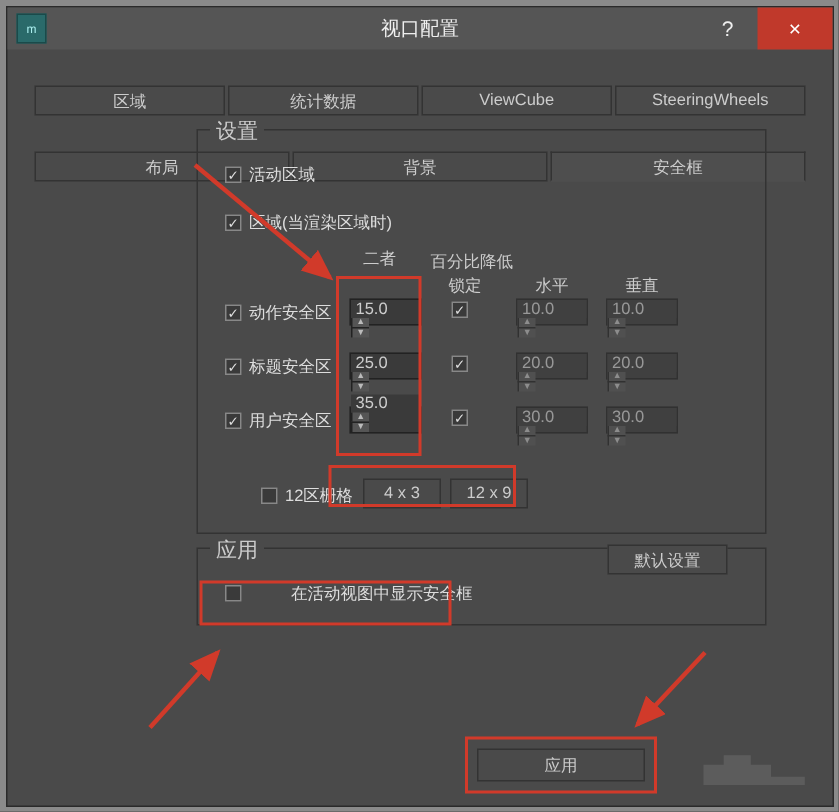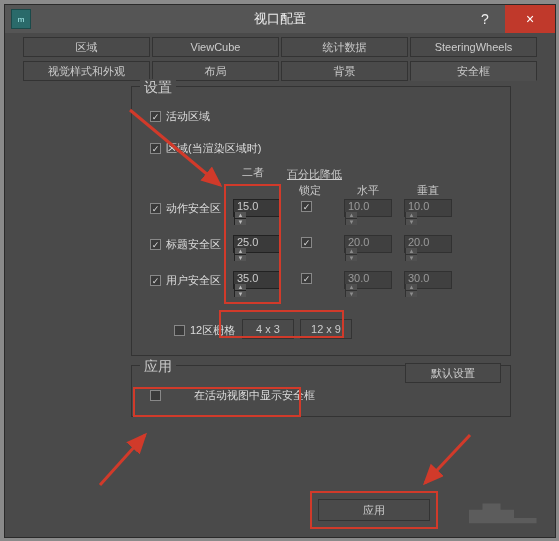--- a/index.html
+++ b/index.html
@@ -58,20 +58,21 @@
 }
 .titlebar-btn.close {
   background: #c0392b;
   color: #fff;
   width: 50px;
 }
 .tabs-row {
   display: flex;
   padding: 4px 18px 0 18px;
   gap: 2px;
+  margin-top: 20px;
 }
 .tab {
   flex: 1;
   height: 20px;
   border: 1px solid #333;
   display: flex;
   align-items: center;
   justify-content: center;
   background: #4a4a4a;
   font-size: 11px;
@@ -189,46 +190,45 @@
     <div class="titlebar-icon">m</div>
     <div class="titlebar-title">视口配置</div>
     <div class="titlebar-buttons">
       <div class="titlebar-btn">?</div>
       <div class="titlebar-btn close">×</div>
     </div>
   </div>
 
   <div class="tabs-row">
     <div class="tab">区域</div>
+    <div class="tab">统计数据</div>
     <div class="tab">ViewCube</div>
-    <div class="tab">统计数据</div>
     <div class="tab">SteeringWheels</div>
   </div>
   <div class="tabs-row">
-    <div class="tab">视觉样式和外观</div>
     <div class="tab">布局</div>
     <div class="tab">背景</div>
     <div class="tab active">安全框</div>
   </div>
 
   <div class="content">
 
     <div class="groupbox" style="left:108px; top:5px; width:380px; height:270px;">
       <div class="groupbox-label">设置</div>
 
       <div class="check" style="left:18px; top:22px;">
         <span class="checkbox">✓</span>
         <span>活动区域</span>
       </div>
       <div class="check" style="left:18px; top:54px;">
         <span class="checkbox">✓</span>
         <span>区域(当渲染区域时)</span>
       </div>
 
-      <div class="col-header" style="left:155px; top:80px;text-decoration:underline;">百分比降低</div>
+      <div class="col-header" style="left:155px; top:80px;">百分比降低</div>
       <div class="col-header" style="left:110px; top:78px;">二者</div>
       <div class="col-header" style="left:167px; top:96px;">锁定</div>
       <div class="col-header" style="left:225px; top:96px;">水平</div>
       <div class="col-header" style="left:285px; top:96px;">垂直</div>
 
       <div class="check" style="left:18px; top:114px;">
         <span class="checkbox">✓</span>
         <span>动作安全区</span>
       </div>
       <div class="spinner" style="left:101px; top:112px;">
@@ -282,21 +282,21 @@
         <div class="spinner-btns">
             <div class="spinner-btn">▲</div>
             <div class="spinner-btn">▼</div>
           </div>
       </div>
 
       <div class="check" style="left:18px; top:186px;">
         <span class="checkbox">✓</span>
         <span>用户安全区</span>
       </div>
-      <div class="spinner" style="left:101px; top:184px;">
+      <div class="spinner" style="left:101px; top:184px;justify-content:flex-end;">
         <input class="spinner-input" value="35.0" style="">
         <div class="spinner-btns">
             <div class="spinner-btn">▲</div>
             <div class="spinner-btn">▼</div>
           </div>
       </div>
       <div class="check" style="left:169px; top:186px;">
           <span class="checkbox">✓</span>
         </div>
       <div class="spinner" style="left:212px; top:184px; opacity:0.6;">
@@ -321,21 +321,21 @@
       <div class="btn" style="left:110px; top:232px; width:52px; height:20px;">4 x 3</div>
       <div class="btn" style="left:168px; top:232px; width:52px; height:20px;">12 x 9</div>
     </div>
 
     <div class="groupbox" style="left:108px; top:284px; width:380px; height:52px;">
       <div class="groupbox-label">应用</div>
       <div class="check" style="left:18px; top:22px;gap:33px;">
         <span class="checkbox"></span>
         <span>在活动视图中显示安全框</span>
       </div>
-      <div class="btn" style="left:273px; top:-3px; width:96px; height:20px;">默认设置</div>
+      <div class="btn" style="left:273px; top:-3px; width:80px; height:20px;">默认设置</div>
     </div>
   </div>
 
   <div class="btn" style="left:313px; top:494px; width:112px; height:22px;">应用</div>
 
   <div class="red-box" style="left:219px; top:179px; width:57px; height:120px;"></div>
   <div class="red-box" style="left:214px; top:305px; width:125px; height:28px;"></div>
   <div class="red-box" style="left:128px; top:382px; width:168px; height:30px;"></div>
   <div class="red-box" style="left:305px; top:486px; width:128px; height:38px;"></div>
 

